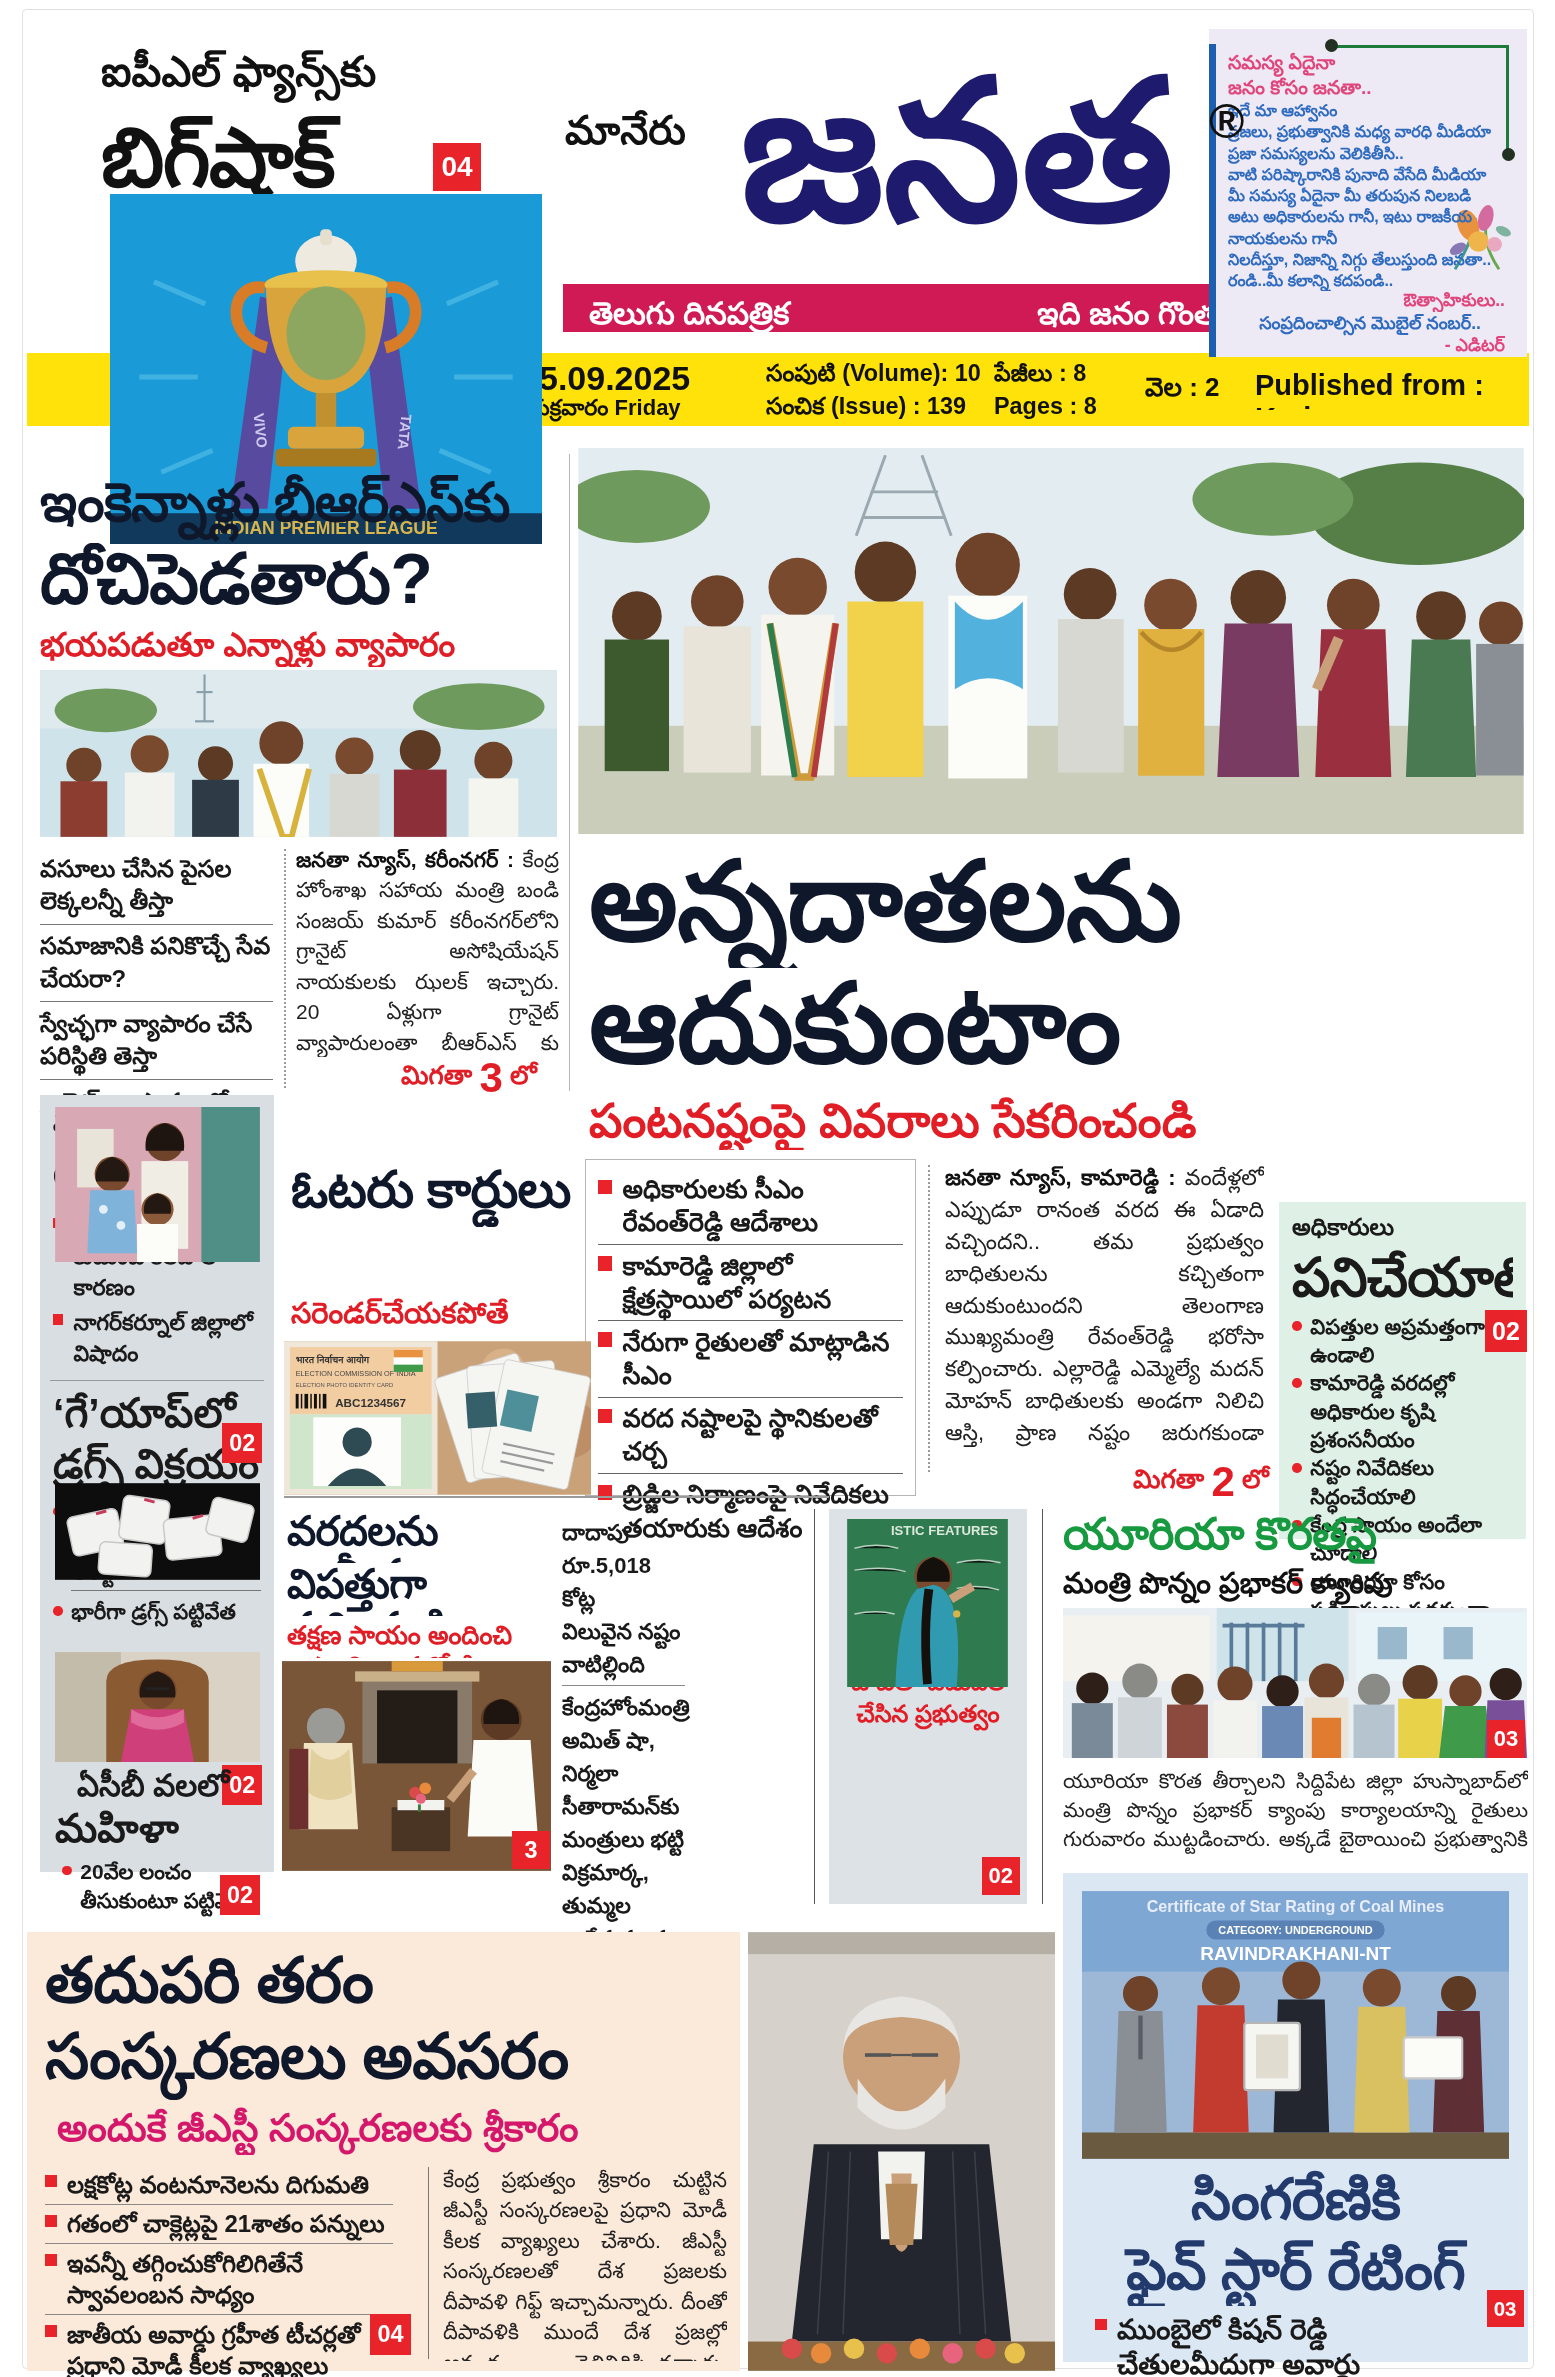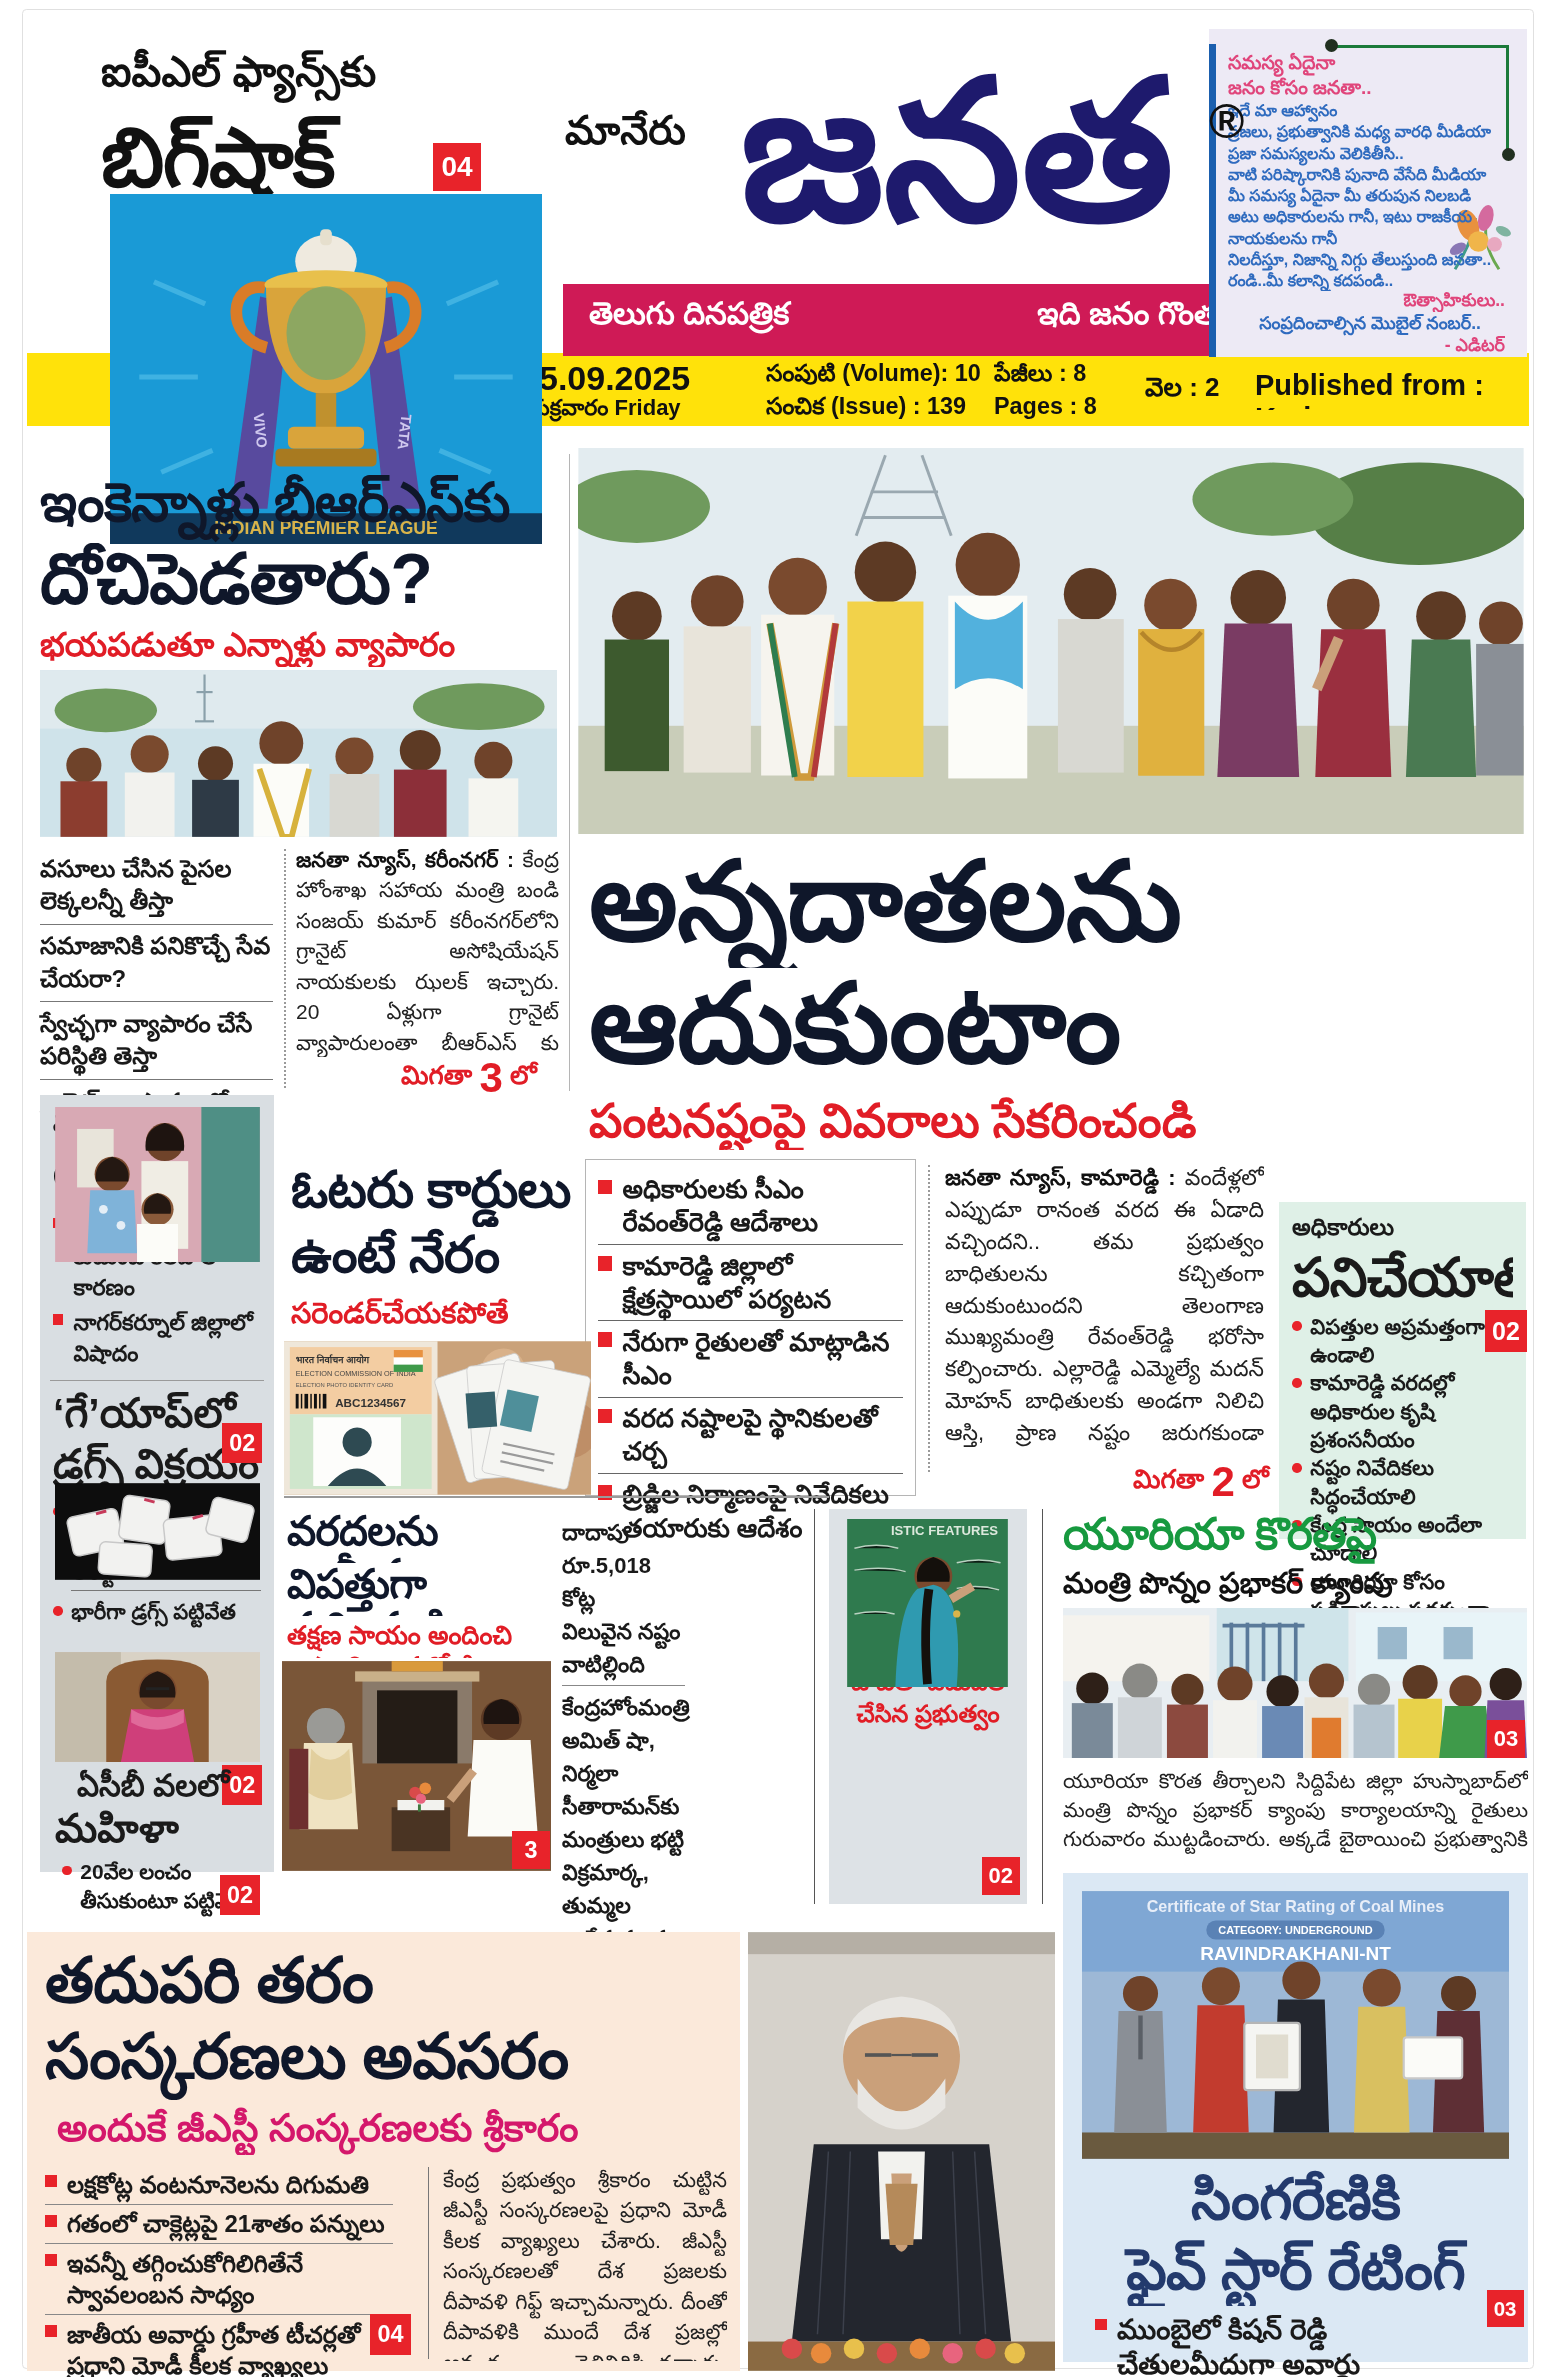--- a/index.html
+++ b/index.html
@@ -77,21 +77,21 @@
         <rect x="281" y="272" width="28" height="48" fill="#c0912e"></rect>
         <rect x="243" y="318" width="104" height="30" rx="8" fill="#d9a43b"></rect>
         <rect x="226" y="348" width="138" height="24" rx="6" fill="#a87a20"></rect>
       </g>
       <rect x="0" y="436" width="590" height="42" fill="#10395c"></rect>
       <text x="295" y="465" text-anchor="middle" fill="#d9b44a" font-size="24" font-weight="bold">INDIAN PREMIER LEAGUE</text>
     </svg>
   </div>
 
   <div class="abs clip" style="left:565px;top:108px;width:168px;height:51px;font-size:40px;font-weight:800;color:#111;">మానేరు</div>
-  <div class="abs" style="left:563px;top:284px;width:708px;height:72px;background:#cf1a56;">
+  <div class="abs" style="left:563px;top:284px;width:708px;height:48px;background:#cf1a56;">
     <div class="abs clip" style="left:26px;top:11.7px;width:293px;height:41px;font-size:31px;font-weight:800;color:#fff;">తెలుగు దినపత్రిక</div>
     <div class="abs clip" style="right:26px;top:11.7px;width:315px;height:41px;font-size:31px;font-weight:800;color:#fff;text-align:right;">ఇది జనం గొంతుక</div>
   </div>
   <div class="abs clip" style="left:708px;top:29px;width:498px;height:307px;font-size:196px;font-weight:900;color:#1e1a6d;z-index:3;text-align:center;line-height:1.25;
               text-shadow:3.7px 0 0 #fff,-3.7px 0 0 #fff,0 3.7px 0 #fff,0 -3.7px 0 #fff,2.9px 2.9px 0 #fff,-2.9px -2.9px 0 #fff;">జనత</div>
   <div class="abs clip" style="left:1209px;top:94px;width:59px;height:59px;font-size:48px;font-weight:700;color:#111;z-index:4;">®</div>
 
   <div class="abs" style="left:1209px;top:29px;width:318px;height:328px;background:#edeaf5;">
     <div class="abs" style="left:0;top:14.6px;width:6.6px;height:313px;background:#1b5fae;"></div>
     <div class="abs" style="right:17.6px;top:16px;width:176px;height:110px;border-top:3.7px solid #1c7a3a;border-right:3.7px solid #1c7a3a;"></div>
@@ -376,21 +376,20 @@
   </div>
   <div class="abs clip" style="left:77px;top:1768px;width:198px;height:40px;font-size:31px;font-weight:800;">ఏసీబీ వలలో</div>
   <div class="abs clip" style="left:55px;top:1806px;width:212px;height:48px;font-size:40px;font-weight:800;">మహిళా అధికారి</div>
   <div class="abs bullet-row" style="left:62px;top:1857px;width:198px;">
     <span class="dotb"></span>
     <span style="font-size:21px;font-weight:600;line-height:1.4;">20వేల లంచం తీసుకుంటూ పట్టివేత</span>
   </div>
   <div class="abs pbadge" style="left:220px;top:1875px;width:40px;height:40px;font-size:23.4px;">02</div>
 
   <div class="abs clip black-head" style="left:291px;top:1163px;width:300px;height:64px;font-size:51px;">ఓటరు కార్డులు</div>
-  <div class="abs clip black-head" style="left:291px;top:1228px;width:300px;height:64px;font-size:51px;">ఉంటే నేరం</div>
   <div class="abs clip red-sub" style="left:291px;top:1297px;width:300px;height:38px;font-size:29px;">సరెండర్‌చేయకపోతే చర్యలు: ఈసీ</div>
   <div class="abs" style="left:284px;top:1341px;width:307px;height:154px;">
     <svg viewBox="0 0 420 210" width="307" height="154">
       <rect width="420" height="210" fill="#caa27a"></rect>
       <circle cx="300" cy="40" r="30" fill="#e0b890" opacity="0.7"></circle>
         <circle cx="390" cy="120" r="40" fill="#b5805a" opacity="0.6"></circle>
       <rect x="0" y="0" width="210" height="210" fill="#efe7da"></rect>
       <rect x="8" y="8" width="194" height="92" fill="#f3cda2"></rect>
       <rect x="8" y="100" width="194" height="102" fill="#cfe6cc"></rect>
       <text x="16" y="30" font-size="13" font-weight="bold" fill="#333">भारत निर्वाचन आयोग</text>

